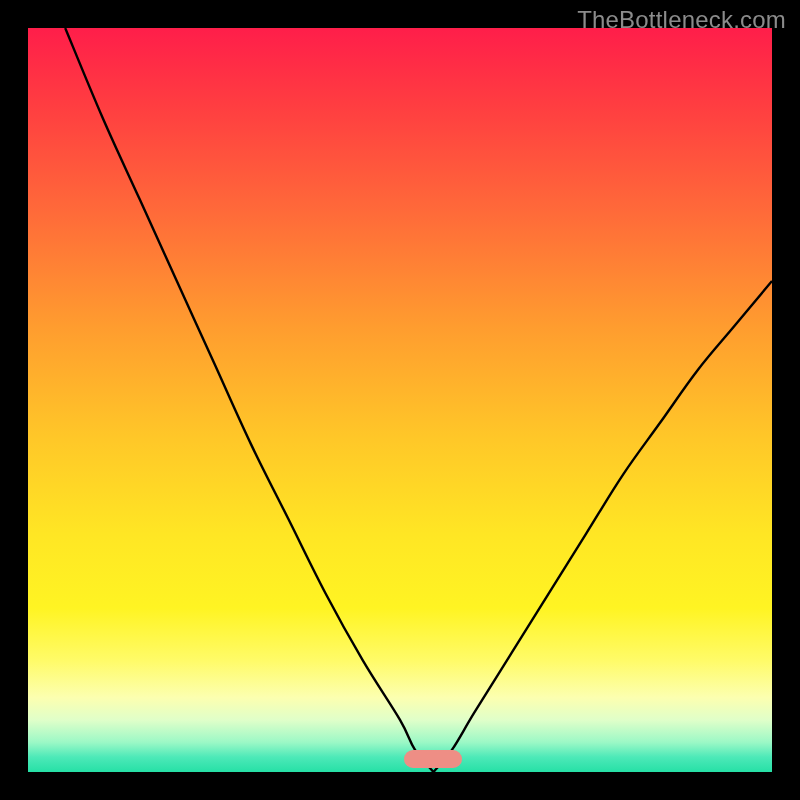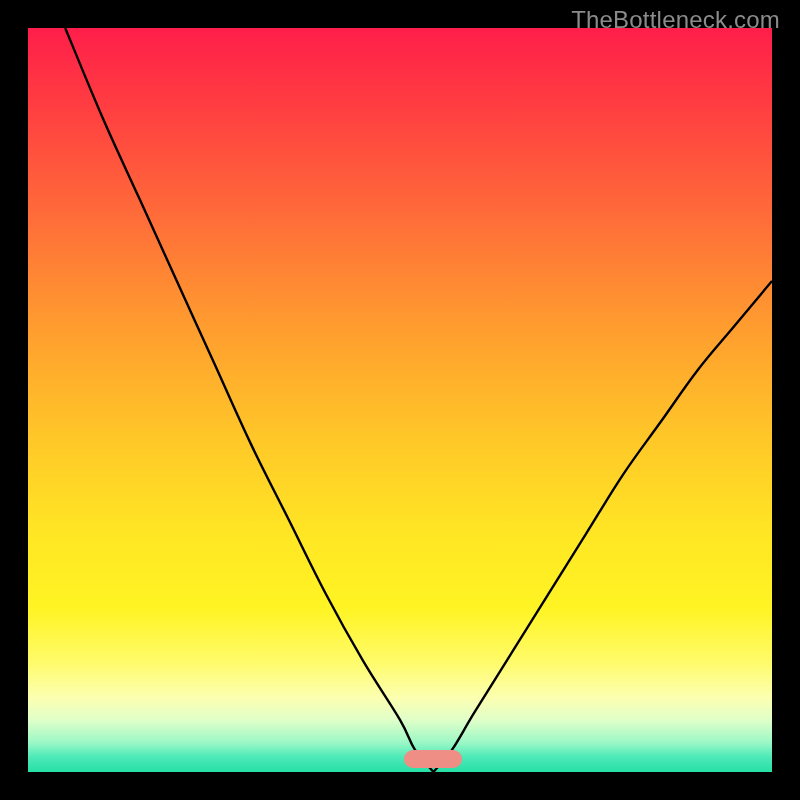--- a/index.html
+++ b/index.html
@@ -13,21 +13,21 @@
   }
   .frame {
     position: relative;
     width: 800px;
     height: 800px;
     background: #000;
   }
   .watermark {
     position: absolute;
     top: 6px;
-    right: 20px;
+    right: 14px;
     color: #8b8b8b;
     font-size: 24px;
     font-weight: 400;
     z-index: 5;
     letter-spacing: 0.2px;
   }
   .plot {
     position: absolute;
     left: 28px;
     top: 28px;

